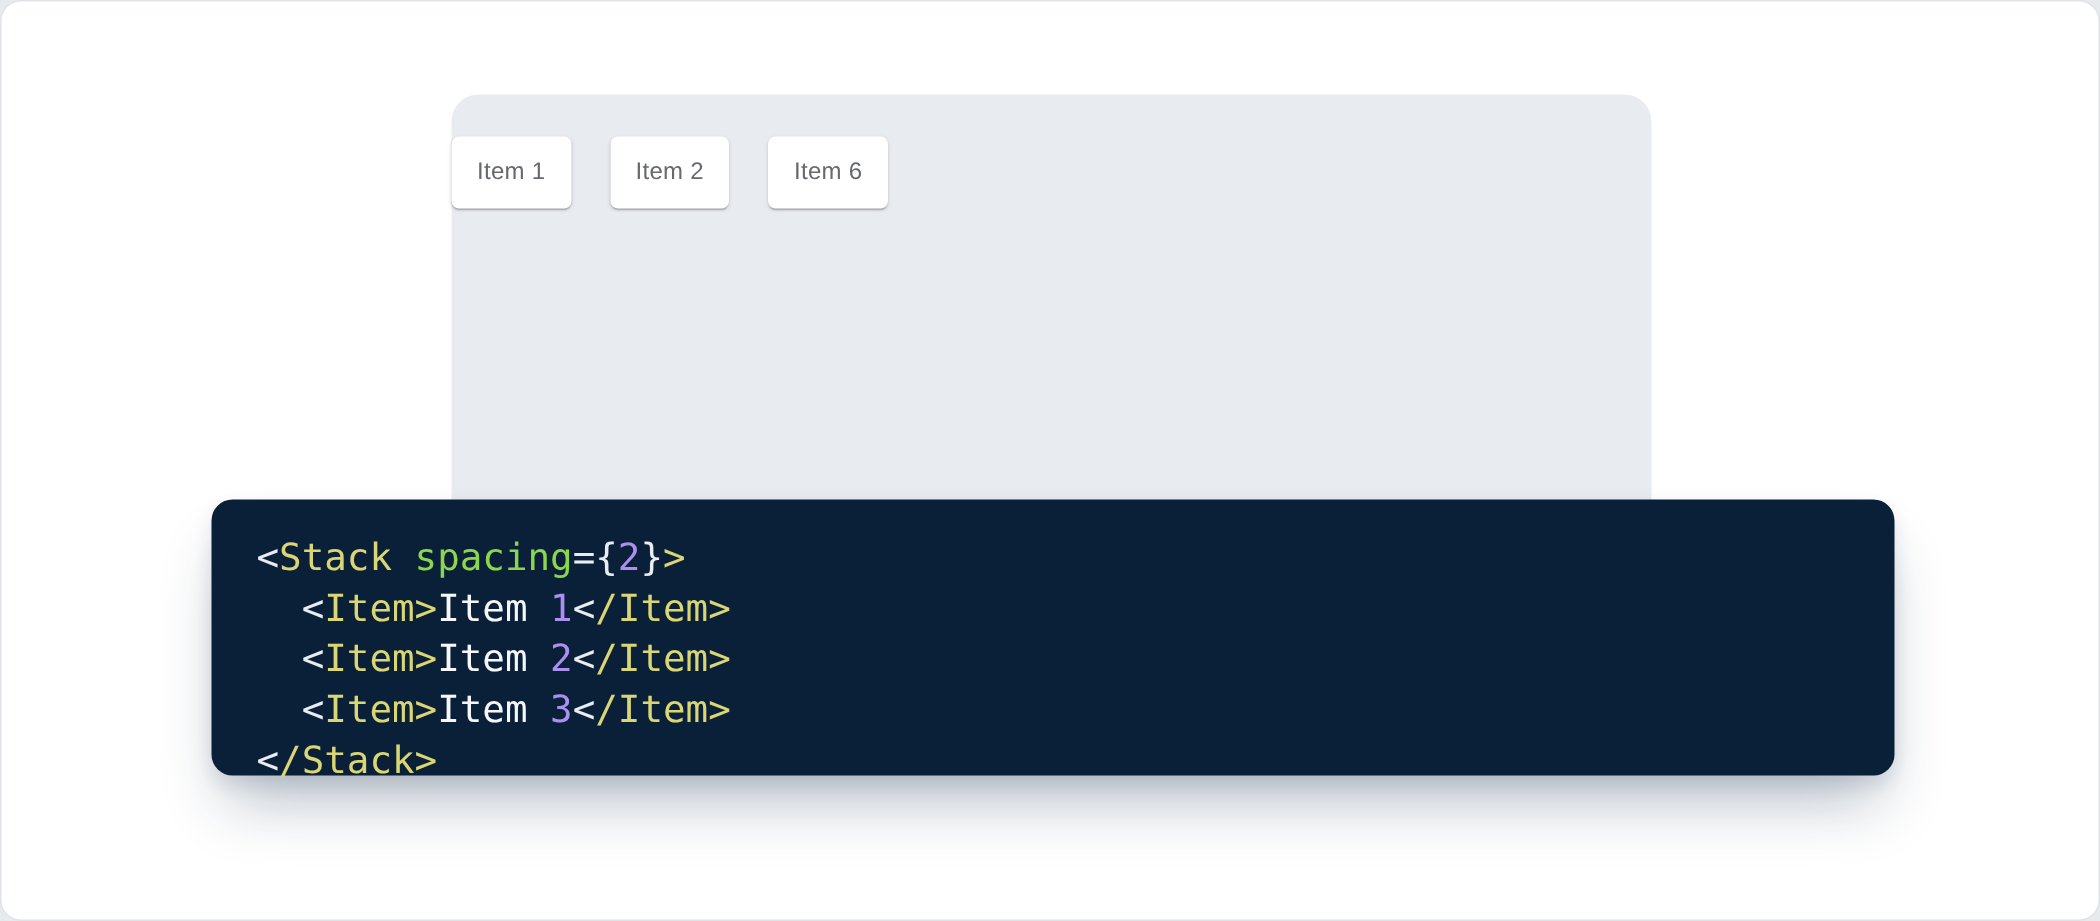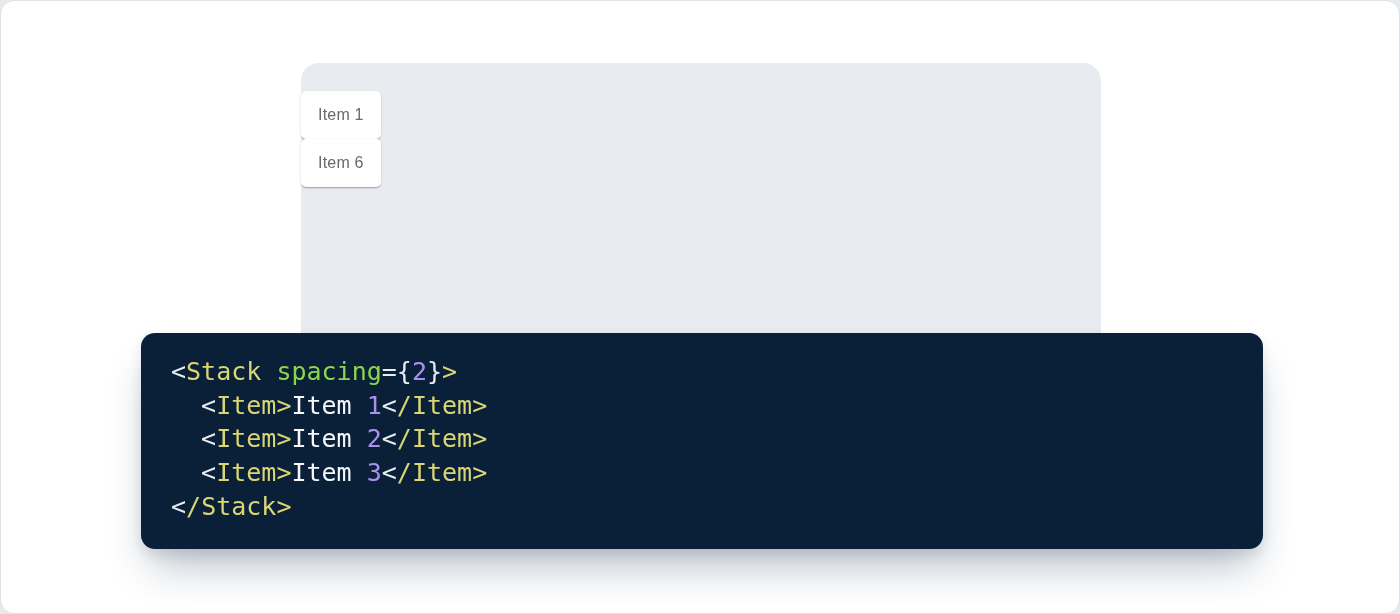--- a/index.html
+++ b/index.html
@@ -24,40 +24,41 @@
     position: absolute;
     left: 300px; top: 62px;
     width: 800px; height: 400px;
     box-sizing: border-box;
     background: var(--panel-bg, #e8ebf0);
     border-radius: 18px;
     padding-top: 28px;
   }
   .demo-stack {
     display: flex;
-    flex-direction: column;
-    align-items: flex-start;
+    flex-direction: row;
+    align-items: flex-end;
+    gap: 26px;
   }
   .demo-item {
     background: #ffffff;
     border-radius: 5px;
     padding: 12px 17px;
     font-size: 16px;
     line-height: 24px;
     color: var(--item-text, #67696e);
     letter-spacing: 0.2px;
     box-shadow: 0 2px 1px -1px rgba(0,0,0,0.14),
                 0 1px 1px 0 rgba(0,0,0,0.10),
                 0 1px 3px 0 rgba(0,0,0,0.12);
     white-space: nowrap;
   }
   .code-block {
     position: absolute;
     left: 140px; top: 332px;
-    width: 1122px; height: 216px;
+    width: 1122px; height: 184px;
     box-sizing: border-box;
     background: var(--code-bg, #0a1f38);
     border-radius: 14px;
     padding: 22px 30px;
     box-shadow: 0 6px 12px rgba(16,42,74,0.10),
                 0 26px 42px -10px rgba(16,42,74,0.30);
   }
   .code-content {
     margin: 0;
     font-family: "DejaVu Sans Mono", monospace;
@@ -74,20 +75,21 @@
 </style>
 </head>
 <body>
 
 <div class="frame">
 
   <div class="demo-panel">
     <div class="demo-stack">
 
     <div class="demo-item">Item 1</div>
+        <div class="demo-item">Item 2</div>
         <div class="demo-item">Item 6</div>
       </div>
   </div>
 
   <div class="code-block">
     <pre class="code-content"><div><span class="tok-punc">&lt;</span><span class="tok-tag">Stack</span><span class="tok-plain"> </span><span class="tok-attr">spacing</span><span class="tok-punc">=</span><span class="tok-punc">{</span><span class="tok-num">2</span><span class="tok-punc">}</span><span class="tok-tag">&gt;</span></div><div><span class="tok-plain">  </span><span class="tok-punc">&lt;</span><span class="tok-tag">Item</span><span class="tok-tag">&gt;</span><span class="tok-plain">Item </span><span class="tok-num">1</span><span class="tok-punc">&lt;</span><span class="tok-tag">/</span><span class="tok-tag">Item</span><span class="tok-tag">&gt;</span></div><div><span class="tok-plain">  </span><span class="tok-punc">&lt;</span><span class="tok-tag">Item</span><span class="tok-tag">&gt;</span><span class="tok-plain">Item </span><span class="tok-num">2</span><span class="tok-punc">&lt;</span><span class="tok-tag">/</span><span class="tok-tag">Item</span><span class="tok-tag">&gt;</span></div><div><span class="tok-plain">  </span><span class="tok-punc">&lt;</span><span class="tok-tag">Item</span><span class="tok-tag">&gt;</span><span class="tok-plain">Item </span><span class="tok-num">3</span><span class="tok-punc">&lt;</span><span class="tok-tag">/</span><span class="tok-tag">Item</span><span class="tok-tag">&gt;</span></div><div><span class="tok-punc">&lt;</span><span class="tok-tag">/</span><span class="tok-tag">Stack</span><span class="tok-tag">&gt;</span></div></pre>
   </div>
 
 </div>
 

